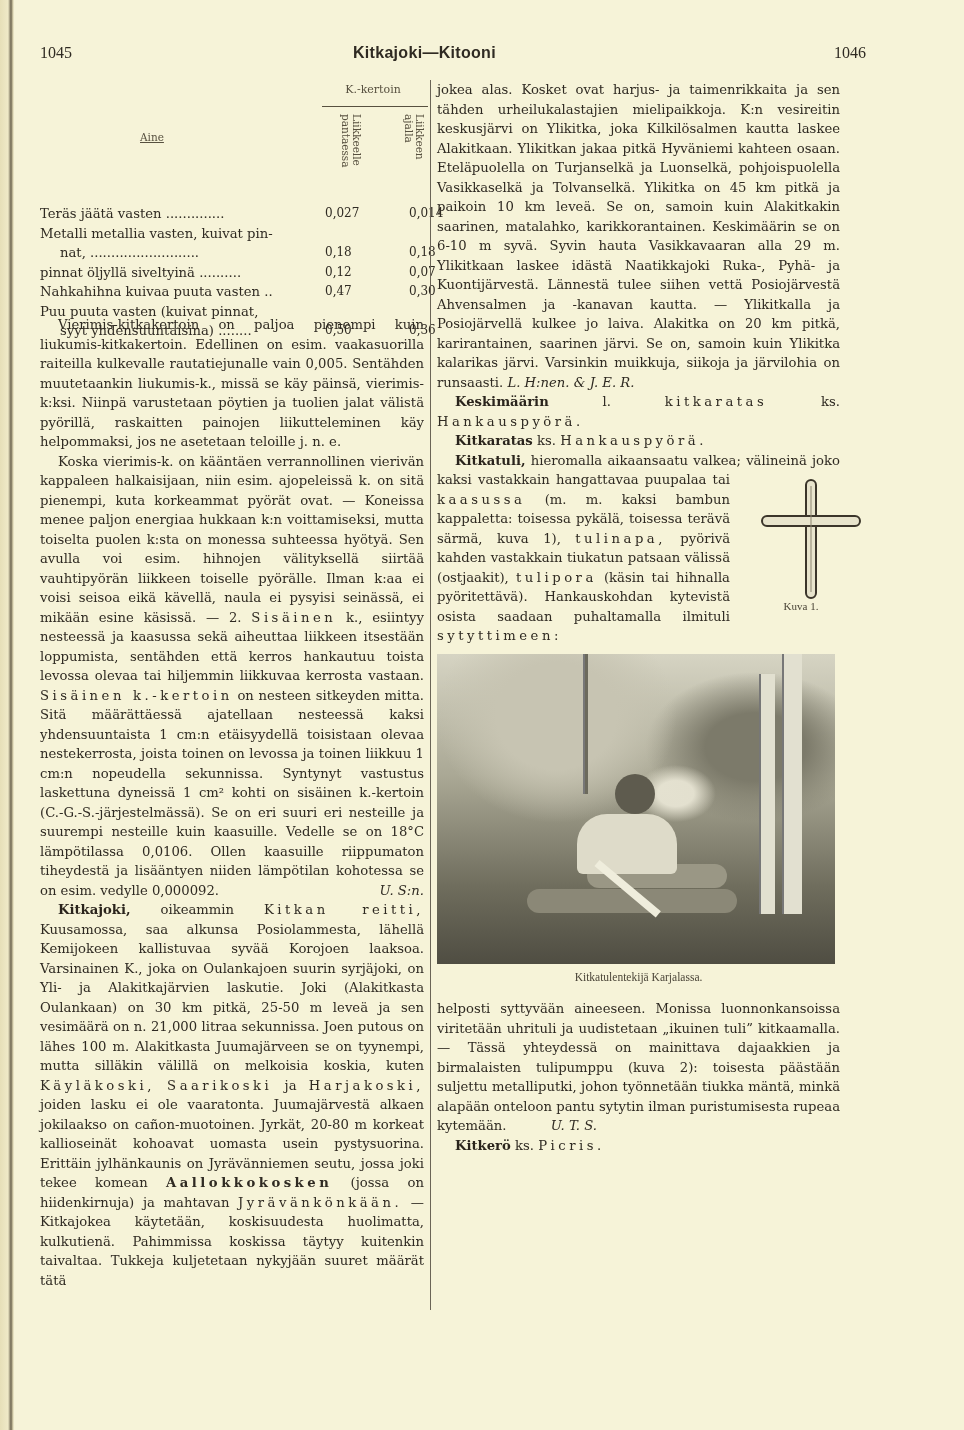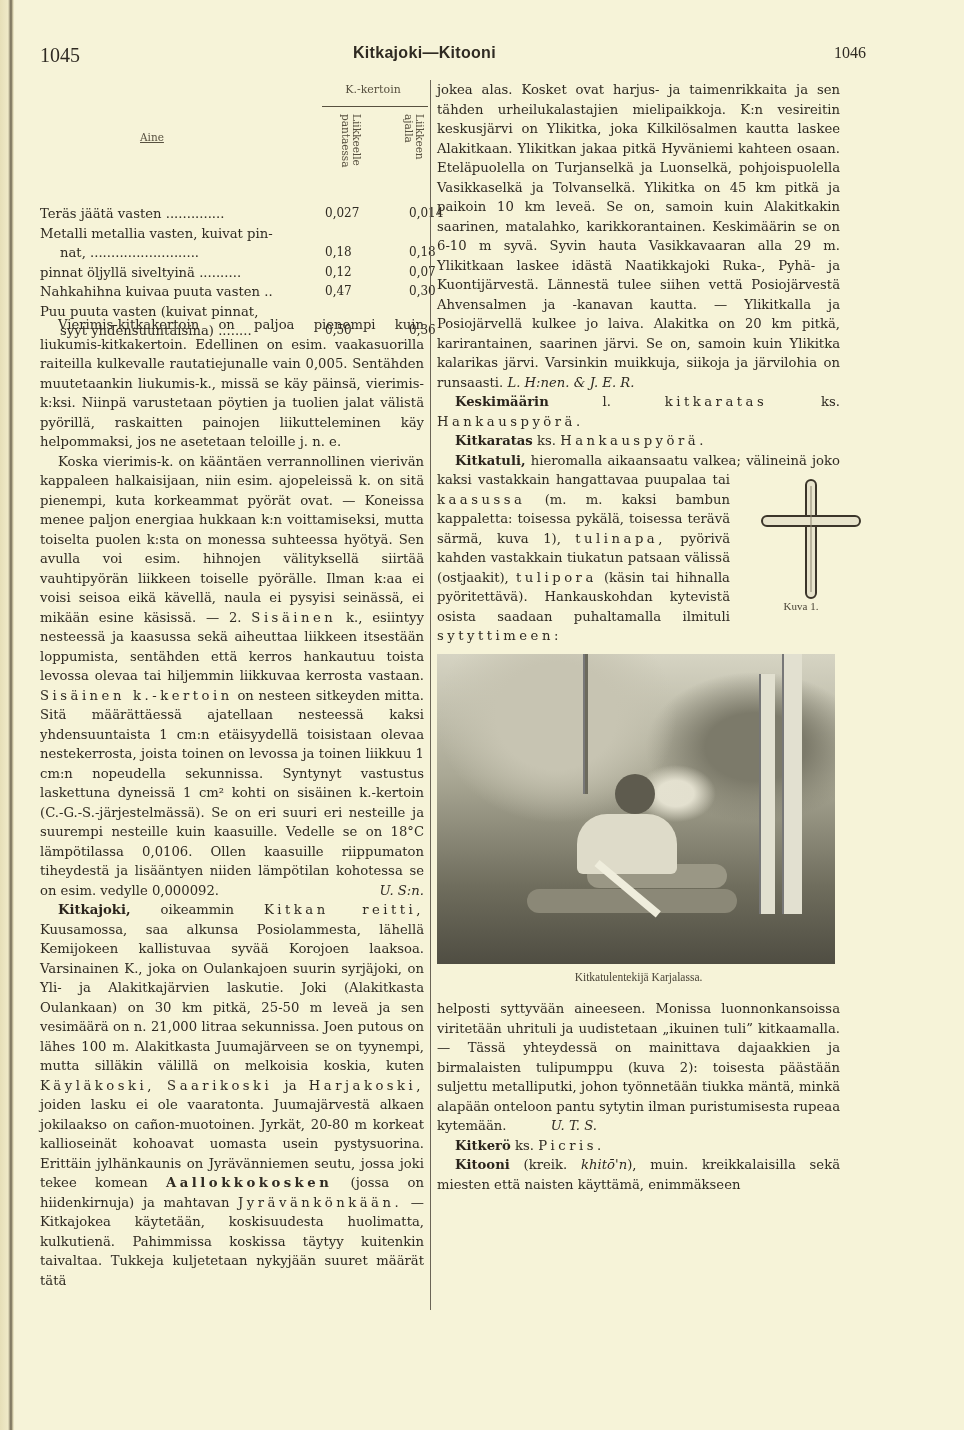--- a/index.html
+++ b/index.html
@@ -14,21 +14,21 @@
     position:absolute; left:0; top:0; width:14px; height:1430px;
     background:linear-gradient(to right,#e6dfb8 0,#efe9c7 8px,#6d6550 11px,#d9d2ae 13px,#f3efd3 14px);
   }
   .page {
     position:absolute; left:40px; top:0; width:820px; height:1430px;
   }
   .running-head {
     position:absolute; top:44px; left:0; width:800px; height:22px;
     font-size:15px;
   }
-  .page-num-left { position:absolute; left:0; top:0; font-family:"Liberation Serif", serif; font-size:20px; }
+  .page-num-left { position:absolute; left:0; top:0; font-family:"Liberation Serif", serif; font-size:16px; }
   .page-num-right { position:absolute; right:-26px; top:0; font-family:"Liberation Serif", serif; font-size:16px;text-align:right; }
   .head-title { position:absolute; left:313px; top:0; font-family:"Liberation Sans", sans-serif; font-weight:bold; font-size:16px; letter-spacing:0.3px; }
 
   .col-left {
     position:absolute; left:0; top:80px; width:384px;
     font-size:13.2px; line-height:19.5px; text-align:justify;
   }
   .col-divider {
     position:absolute; left:390px; top:80px; width:1px; height:1230px; background:#6a6456;
   }
@@ -218,19 +218,14 @@
     <p>
       <span>helposti syttyvään aineeseen. Monissa luonnonkansoissa viritetään uhrituli ja uudistetaan „ikuinen tuli” kitkaamalla. — Tässä yhteydessä on mainittava dajaakkien ja birmalaisten tulipumppu (kuva 2): toisesta päästään suljettu metalliputki, johon työnnetään tiukka mäntä, minkä alapään onteloon pantu sytytin ilman puristumisesta rupeaa kytemään.</span>
       <i style="margin-left:40px;">U. T. S.</i>
     </p>
 
     <p class="indent" style="clear:both;">
       <b>Kitkerö</b>
       <span>ks.</span>
       <span class="spaced">Picris.</span>
     </p>
-    <p class="indent">
-      <b>Kitooni</b>
-      <span>(kreik.</span>
-      <i>khitō'n</i><span>), muin. kreikkalaisilla sekä miesten että naisten käyttämä, enimmäkseen</span>
-    </p>
   </div>
 </div>
 
 </body></html>

